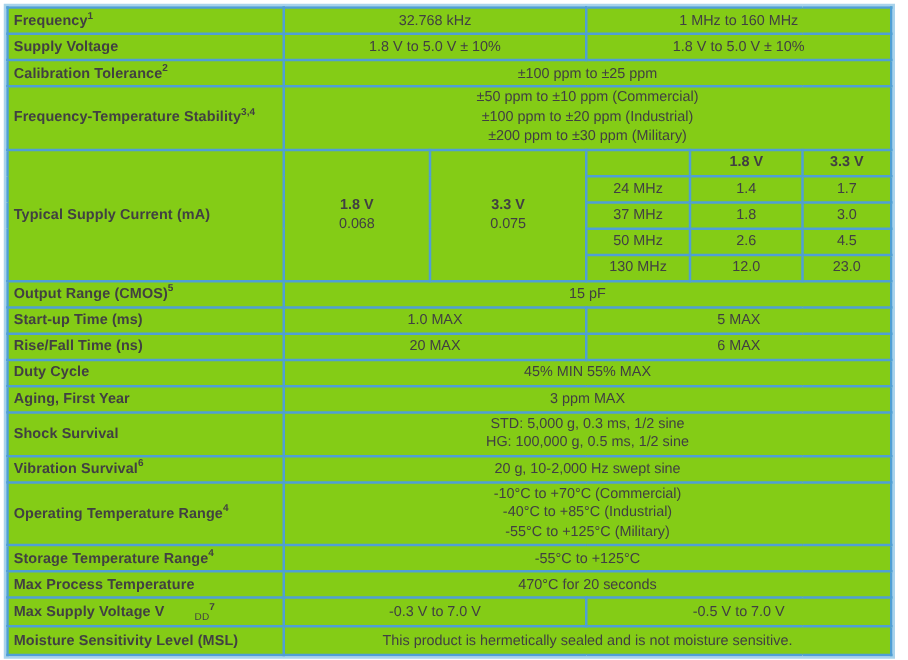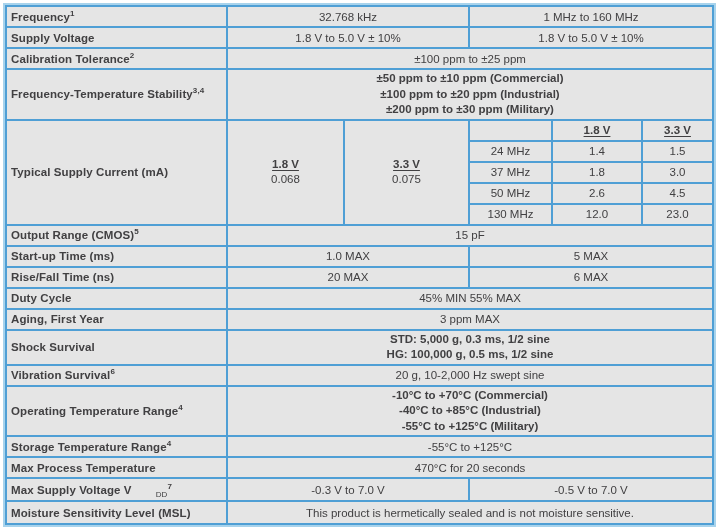--- a/index.html
+++ b/index.html
@@ -20,40 +20,39 @@
     border-collapse: collapse;
     table-layout: fixed;
     border: 2px solid #4f9fd5;
     font-size: 11.5px;
     color: #414042;
   }
   table.spec td {
     border: 2px solid #4f9fd5;
     padding: 1px 4px;
     vertical-align: middle;
-    background: #e5e5e5;
+    background: #84cc16;
   }
   td.label {
     font-weight: bold;
     text-align: left;
     padding-left: 6px;
     letter-spacing: 0.1px;
   }
   td.val {
     text-align: center;
   }
   tr.r { height: 21px; }
   tr.r-tall2 { height: 34px; }
   tr.r-tall3 { height: 47px; }
   tr.r-sub { height: 21px; }
   tr.r-last { height: 23px; }
-  .lines div { line-height: 15.5px; text-align: center; font-weight: bold; }
+  .lines div { line-height: 15.5px; text-align: center; }
   .vhead {
     font-weight: bold;
-    text-decoration: underline;
     text-underline-offset: 2px;
   }
   td.vhead { text-align: center; }
   .stack { text-align: center; line-height: 15px; }
   sup.fnote {
     font-size: 8px;
     font-weight: bold;
     vertical-align: super;
     line-height: 0;
   }
@@ -122,21 +121,21 @@
         <div>0.075</div>
       </div>
     </td>
     <td class="val"></td>
     <td class="val vhead">1.8 V</td>
     <td class="val vhead">3.3 V</td>
   </tr>
   <tr class="r-sub">
     <td class="val">24 MHz</td>
     <td class="val">1.4</td>
-    <td class="val">1.5</td>
+    <td class="val">1.7</td>
   </tr>
   <tr class="r-sub">
     <td class="val">37 MHz</td>
     <td class="val">1.8</td>
     <td class="val">3.0</td>
   </tr>
   <tr class="r-sub">
     <td class="val">50 MHz</td>
     <td class="val">2.6</td>
     <td class="val">4.5</td>

